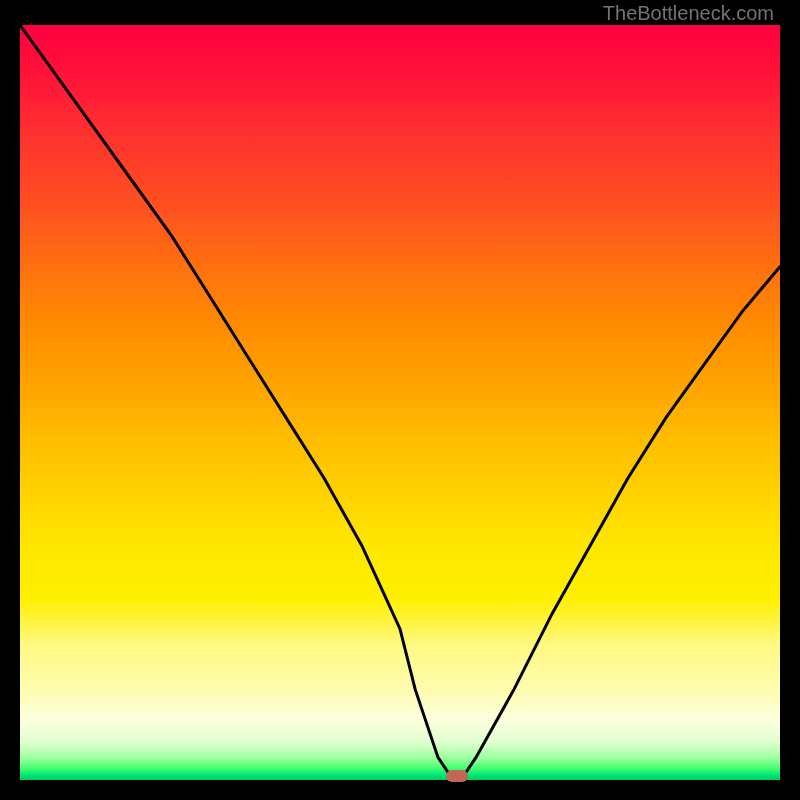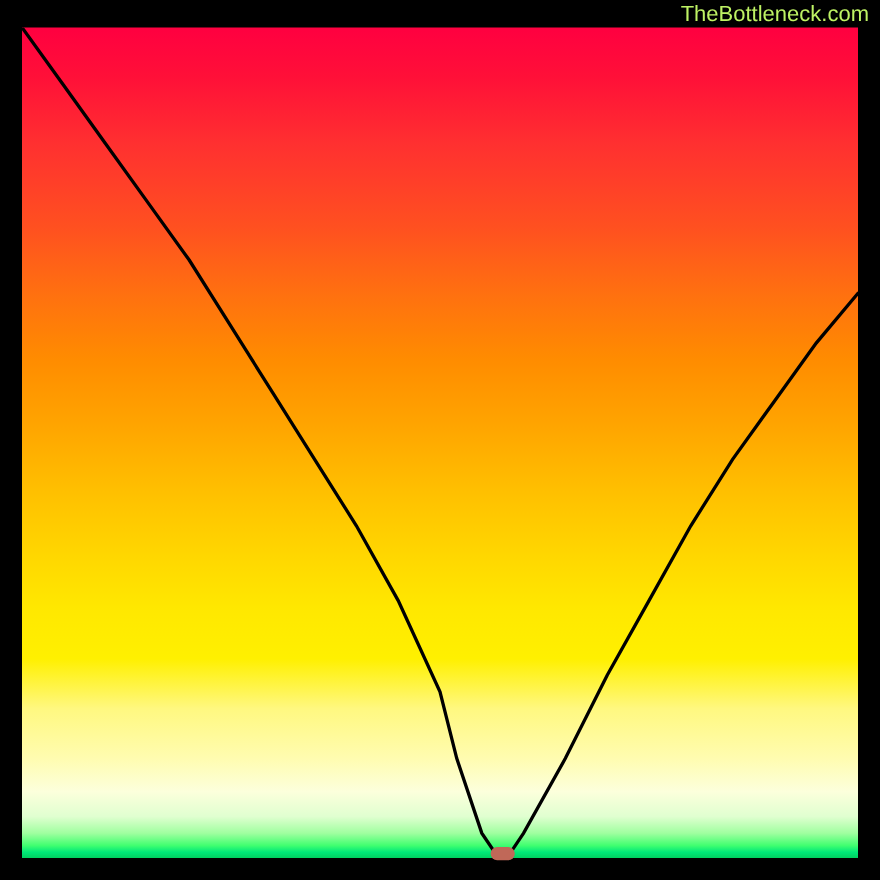--- a/index.html
+++ b/index.html
@@ -11,22 +11,22 @@
     overflow: hidden;
   }
   .container {
     position: relative;
     width: 800px;
     height: 800px;
   }
   .watermark {
     position: absolute;
     top: 2px;
-    right: 10px;
-    color: #bef264;
+    right: 26px;
+    color: #737373;
     font-family: Arial, Helvetica, sans-serif;
     font-size: 20px;
     z-index: 10;
   }
   .plot-area {
     position: absolute;
     left: 20px;
     top: 25px;
     width: 760px;
     height: 755px;

